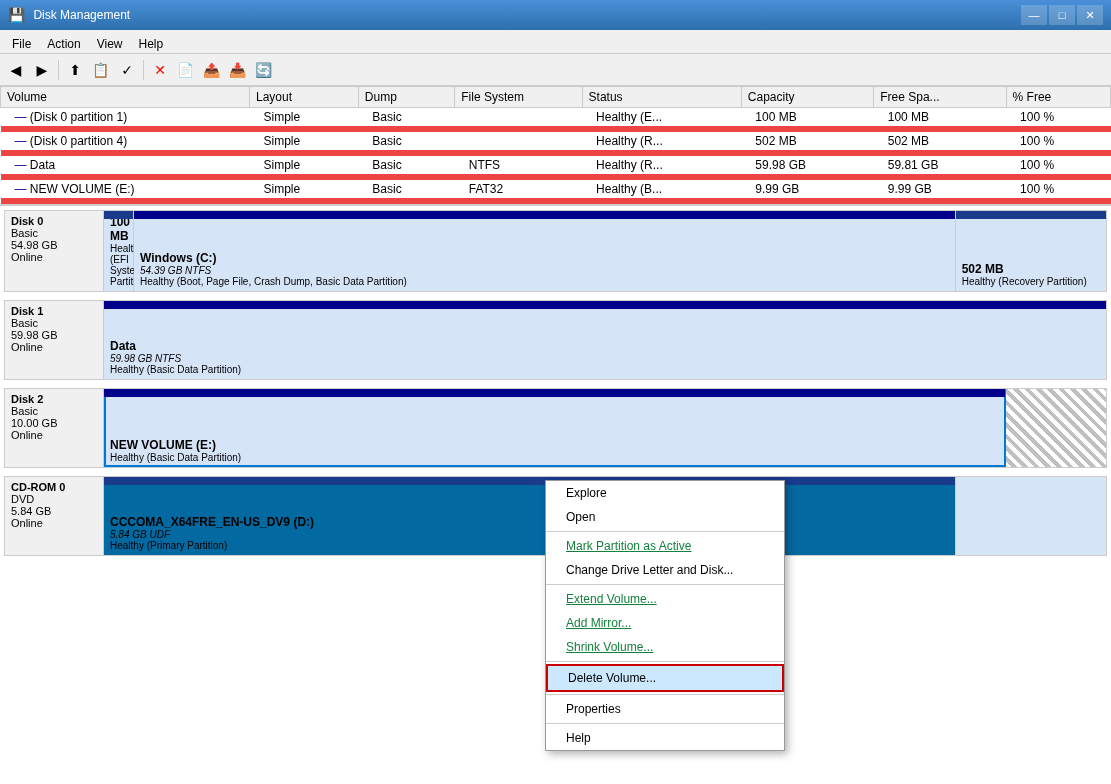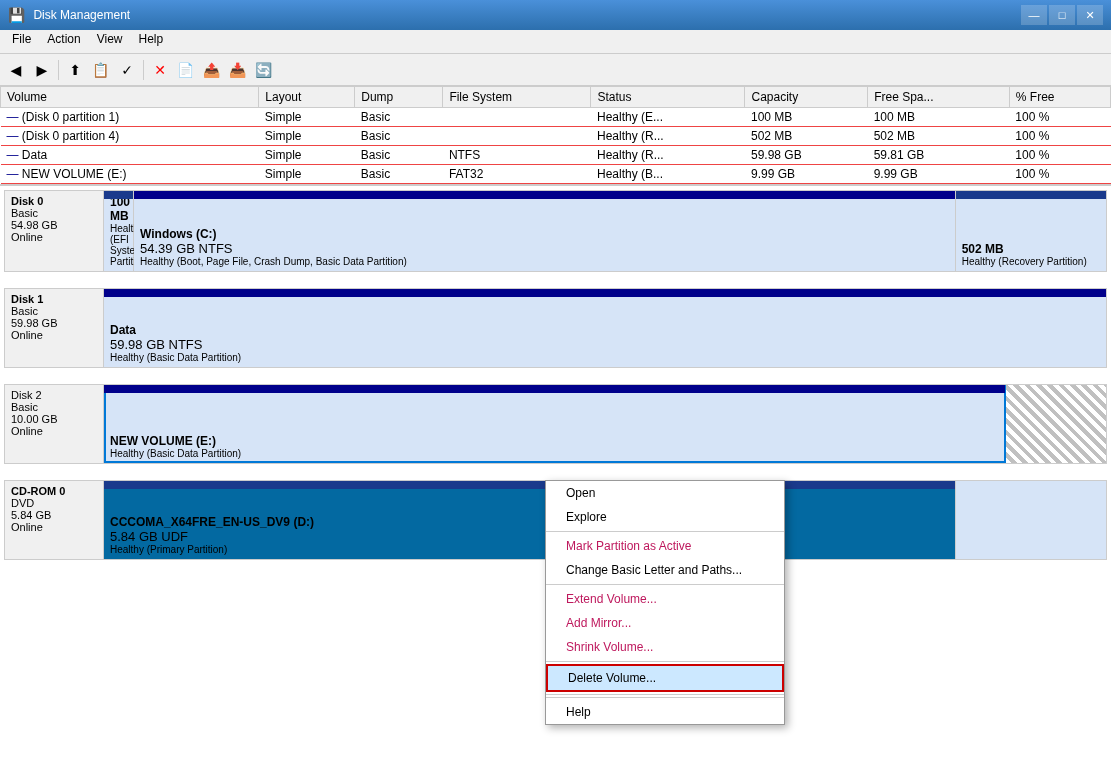--- a/index.html
+++ b/index.html
@@ -21,21 +21,21 @@
       background: rgba(255,255,255,0.2);
       border: none; color: white; font-size: 11px;
       cursor: pointer; display: flex; align-items: center; justify-content: center;
     }
 
     
     .menu-bar {
       background: #f0f0f0;
       height: 24px;
       display: flex;
-      align-items: flex-start;
+      align-items: flex-end;
       padding: 0 4px;
       border-bottom: 1px solid #ccc;
     }
     .menu-item {
       padding: 2px 8px;
       font-size: 12px;
       cursor: pointer;
     }
 
     
@@ -74,37 +74,37 @@
       border-radius: 19px;
     }
     .volume-table th {
       background: #f0f0f0;
       border: 1px solid #ccc;
       padding: 3px 6px;
       text-align: left;
       font-weight: normal;
     }
     .volume-table td {
-      border-bottom: 1px solid #ef4444;
-      padding: 2px 6px;
+      border-bottom: 6px solid #ef4444;
+      padding: 2px 14px;
       white-space: nowrap;
     }
 
     
     .disk-panels {
       flex: 1;
       overflow-y: auto;
       background: #fff;
       padding: 4px;
     }
 
     .disk-row {
       display: flex;
       align-items: stretch;
-      margin-bottom: 16px;
+      margin-bottom: 8px;
       min-height: 80px;
     }
 
     .disk-label {
       width: 100px;
       min-width: 100px;
       background: #f0f0f0;
       border: 1px solid #ccc;
       padding: 4px 6px;
       font-size: 11px;
@@ -133,38 +133,38 @@
     .partition:last-child { border-right: none; }
 
     .partition-header {
       height: 8px;
       width: 100%;
       position: absolute;
       top: 0; left: 0;
     }
 
     .part-name { font-weight: bold; font-size: 12px; }
-    .part-size { font-size: 13px; }
+    .part-size { font-size: 10px; font-style: italic; }
     .part-status { font-size: 10px; }
 
     
     .context-menu {
       position: absolute;
       background: white;
       border: 1px solid #999;
       box-shadow: 3px 3px 8px rgba(0,0,0,0.3);
       z-index: 100;
       width: 240px;
       font-size: 12px;
     }
     .ctx-item {
       padding: 5px 20px;
       cursor: pointer;
     }
-    .ctx-item.disabled { color: #be185d; cursor: default; }
+    .ctx-item.disabled { color: #15803d; cursor: default; text-decoration: underline; }
     .ctx-separator { height: 1px; background: #ccc; margin: 2px 0; }
     .ctx-item.highlighted {
       background: #cce8ff;
       border: 2px solid #cc0000;
     }
 
     .table-section {
       border-bottom: 2px solid #ccc;
     }
     .table-scroll { max-height: 180px; overflow-y: auto; }
@@ -305,21 +305,21 @@
           <div class="partition" style="width: 100%; background: rgb(214, 228, 247);">
             <div class="partition-header" style="background: rgb(0, 0, 139);"></div>
             <div class="part-name">Data</div>
             <div class="part-size">59.98 GB NTFS</div>
             <div class="part-status">Healthy (Basic Data Partition)</div>
           </div>
         </div>
       </div>
       <div class="disk-row">
         <div class="disk-label">
-    <div style="font-weight:normal;">Disk 2</div>
+    <div style="font-weight:bold;">Disk 2</div>
     <div>Basic</div>
     <div>10.00 GB</div>
     <div>Online</div>
   </div>
         <div class="disk-partitions">
           <div class="partition" style="width: 90%; background: rgb(214, 228, 247); outline: rgb(0, 120, 215) solid 2px; outline-offset: -2px;">
             <div class="partition-header" style="background: rgb(0, 0, 139);"></div>
             <div class="part-name">NEW VOLUME  (E:)</div>
             <div class="part-status">Healthy (Basic Data Partition)</div>
           </div>
@@ -346,27 +346,28 @@
             <div class="partition-header" style="background: transparent;"></div>
             <div class="part-name"></div>
             <div class="part-status"></div>
           </div>
         </div>
       </div>
     </div>
 </div>
 
 <div class="context-menu" id="context-menu" style="top: 480px; left: 545px; position: absolute; display: block;">
-<div class="ctx-item">Open</div>
-    <div class="ctx-item">Explore</div>
+<div class="ctx-item">Explore</div>
+    <div class="ctx-item">Open</div>
     <div class="ctx-separator"></div>
     <div class="ctx-item disabled">Mark Partition as Active</div>
-    <div class="ctx-item">Change Basic Letter and Paths...</div>
+    <div class="ctx-item">Change Drive Letter and Disk...</div>
     <div class="ctx-separator"></div>
     <div class="ctx-item disabled">Extend Volume...</div>
     <div class="ctx-item disabled">Add Mirror...</div>
     <div class="ctx-item disabled">Shrink Volume...</div>
     <div class="ctx-separator"></div>
     <div class="ctx-item highlighted" style="background: rgb(204, 232, 255); border: 2px solid rgb(204, 0, 0);">Delete Volume...</div>
     <div class="ctx-separator"></div>
+    <div class="ctx-item">Properties</div>
     <div class="ctx-separator"></div>
     <div class="ctx-item">Help</div>
   </div>
 
 </body></html>

